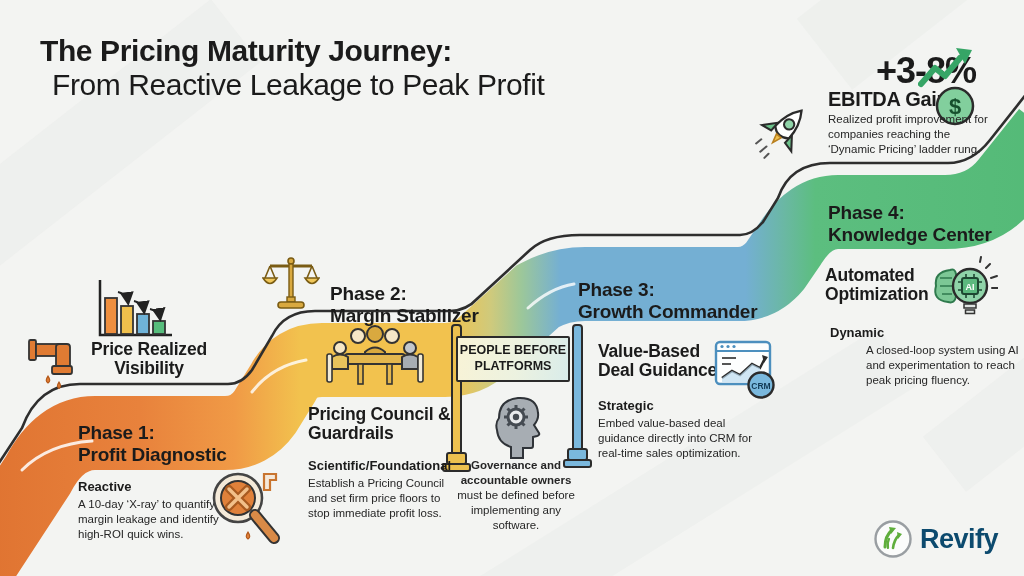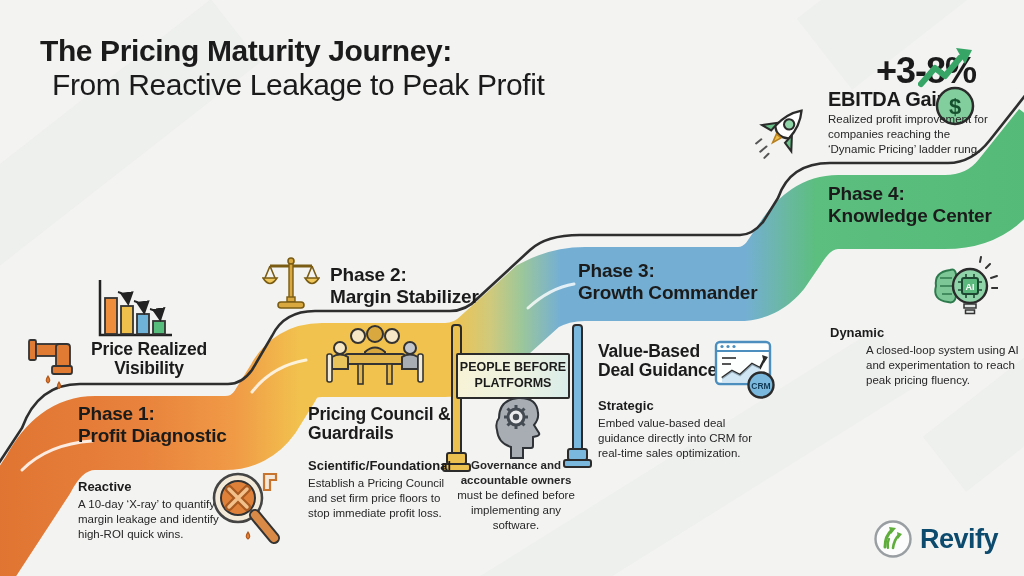--- a/index.html
+++ b/index.html
@@ -2,30 +2,30 @@
 <html><head>
 <meta charset="utf-8">
 <style>
   html,body{margin:0;padding:0;background:#d8dad8;}
   #canvas{position:relative;width:1024px;height:576px;overflow:hidden;
           background:#f3f4f2;font-family:"Liberation Sans",sans-serif;color:#1b1b1b;}
   .abs{position:absolute;}
   .deco{position:absolute;background:#e9ece9;}
   .title-l1{font-size:30px;font-weight:800;letter-spacing:-0.4px;}
   .title-l2{font-size:30px;font-weight:400;letter-spacing:-0.4px;margin-left:12px;}
-  .h-phase{font-size:19px;font-weight:800;line-height:1.15;letter-spacing:-0.2px;}
+  .h-phase{font-size:19px;font-weight:800;line-height:1.15;letter-spacing:-0.2px;margin-top:19px;}
   .h-feature{font-size:17.5px;font-weight:800;line-height:1.1;letter-spacing:-0.2px;}
   .tag{font-size:13px;font-weight:800;}
   .para{font-size:11.5px;line-height:1.3;color:#262626;}
   .center{text-align:center;}
   .ebitda-value{font-size:36px;font-weight:800;letter-spacing:-1px;}
   .ebitda-label{font-size:20px;font-weight:800;letter-spacing:-0.3px;}
   .banner{position:absolute;left:456px;top:336px;width:114px;height:46px;box-sizing:border-box;
           border:2.5px solid #2b2b2b;border-radius:2px;display:flex;align-items:center;justify-content:center;
-          background:linear-gradient(100deg,#f8f3d6 0%,#ecf2e0 55%,#d9ecea 100%);z-index:4;margin-top:17px;}
+          background:linear-gradient(100deg,#f8f3d6 0%,#ecf2e0 55%,#d9ecea 100%);z-index:4;}
   .banner div{font-size:12.5px;font-weight:800;text-align:center;line-height:1.25;}
   .post{position:absolute;width:11px;box-sizing:border-box;border:2px solid #2b2b2b;border-radius:4px;z-index:3;}
   .post-base{position:absolute;box-sizing:border-box;border:2px solid #2b2b2b;border-radius:3px;z-index:3;}
   .logo-text{font-size:27px;font-weight:800;letter-spacing:-0.5px;}
 </style>
 </head>
 <body>
 
 <div id="canvas">
 
@@ -88,20 +88,21 @@
   <svg class="abs" style="left:933px;top:84px;z-index:5;" width="44" height="44" viewBox="0 0 44 44">
     <circle cx="22" cy="22" r="18" fill="#82cf9d" stroke="#2b2b2b" stroke-width="2.5"></circle>
     <text x="22" y="30" text-anchor="middle" font-size="22" font-weight="bold" fill="#17502e">$</text>
   </svg>
   <div class="abs para" style="left:828px;top:112px;width:172px;z-index:5;">Realized profit improvement for companies reaching the ‘Dynamic Pricing’ ladder rung.</div>
 
   <div class="abs h-phase" style="left:828px;top:183px;z-index:5;">
     <div>Phase 4:</div>
     <div>Knowledge Center</div>
   </div>
+  <div class="abs h-feature" style="left:825px;top:266px;width:125px;z-index:5;">Automated Optimization</div>
   <svg class="abs" style="left:928px;top:256px;z-index:5;" width="70" height="66" viewBox="0 0 70 66">
     <path d="M22 14 Q6 16 8 30 Q4 44 20 46 Q27 48 28 40 L28 18 Q27 12 22 14 Z" fill="#7cc795" stroke="#2f7a4d" stroke-width="2"></path>
     <path d="M12 22 H24 M12 30 H24 M14 38 H24" stroke="#2f7a4d" stroke-width="1.5"></path>
     <circle cx="42" cy="30" r="17" fill="#8fd3a8" stroke="#2b2b2b" stroke-width="2.4"></circle>
     <rect x="34" y="22" width="16" height="16" rx="2" fill="#5cb97e" stroke="#1e4731" stroke-width="2"></rect>
     <path d="M38 18 V22 M46 18 V22 M38 38 V42 M46 38 V42 M30 26 H34 M30 34 H34 M50 26 H54 M50 34 H54" stroke="#1e4731" stroke-width="1.6"></path>
     <text x="42" y="33.5" text-anchor="middle" font-size="9" font-weight="bold" fill="#ffffff">AI</text>
     <rect x="36" y="48" width="12" height="4" fill="#dfe3e1" stroke="#333" stroke-width="1.5"></rect>
     <rect x="37.5" y="54" width="9" height="3.5" fill="#dfe3e1" stroke="#333" stroke-width="1.5"></rect>
     <path d="M58 12 L62 8 M63 22 L69 20 M52 6 L53 1 M64 32 L70 32" stroke="#333" stroke-width="2" stroke-linecap="round"></path>

